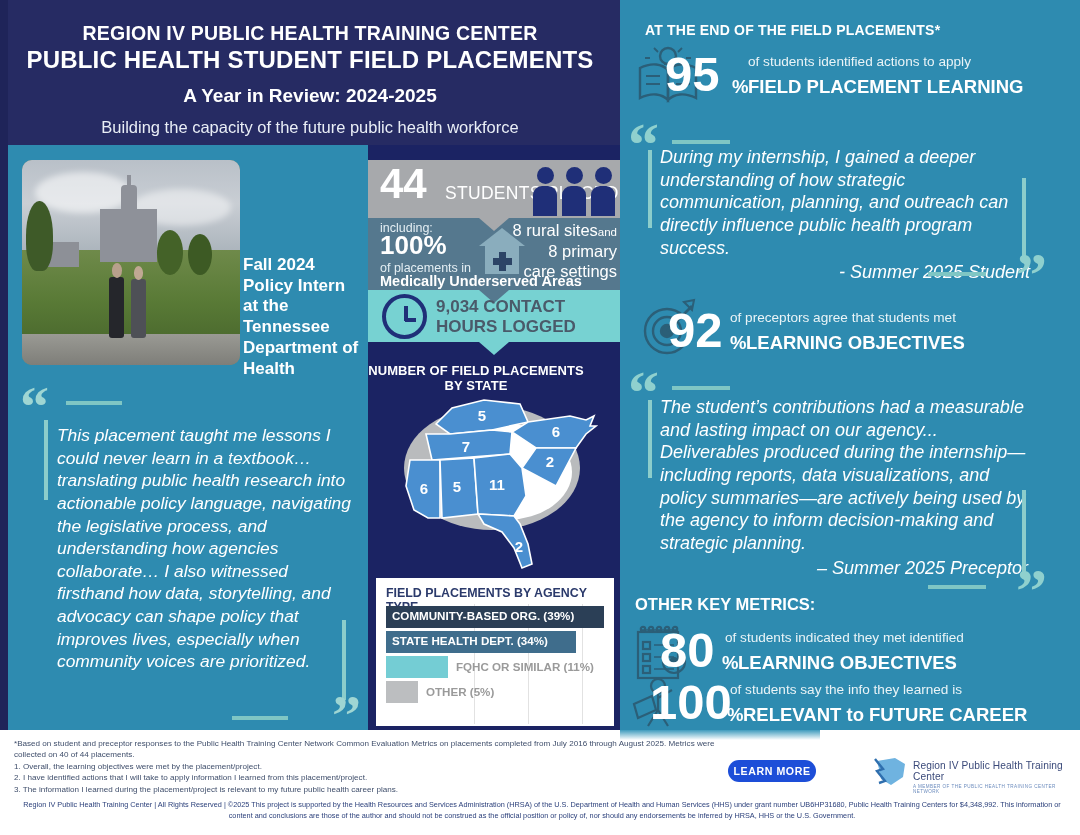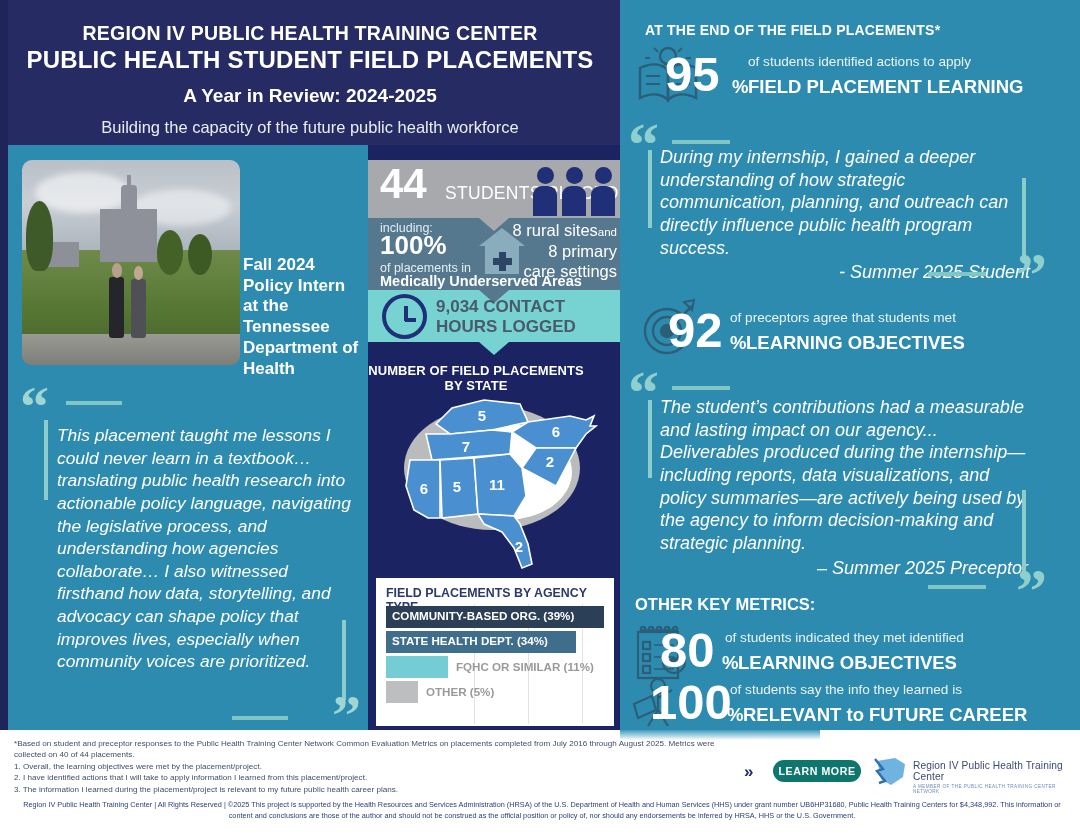--- a/index.html
+++ b/index.html
@@ -153,21 +153,21 @@
   .q-attr { display:block; text-align:right; margin-top:2px; }
 
   .okm { position:absolute; left:635px; top:595px; font-size:16.5px; font-weight:bold; color:#fff; }
 
   
   .fn { position:absolute; left:14px; top:738px; width:720px;
      font-size:8.1px; line-height:1.42; color:#3f4e6b; }
   .copy { position:absolute; left:18px; top:800px; width:1048px;
      font-size:7.3px; line-height:1.45; color:#2a3f7a; text-align:center; }
   .chev { position:absolute; left:744px; top:762px; color:#1b2a6b; font-size:17px; font-weight:bold; letter-spacing:-3px; }
-  .learn-btn { position:absolute; left:773px; top:760px; width:88px; height:22px; background:#0f766e;
+  .learn-btn { position:absolute; left:728px; top:760px; width:88px; height:22px; background:#1d4ed8;
      border-radius:11px; color:#fff; font-size:10.6px; font-weight:bold; letter-spacing:.6px;
      display:flex; align-items:center; justify-content:center; }
   .logo-mark { position:absolute; left:873px; top:755px; width:36px; height:32px; }
   .logo-txt { position:absolute; left:913px; top:760px; }
   .logo-txt .l1 { font-size:10.2px; color:#3b4a7a; letter-spacing:.1px; }
   .logo-txt .l2 { font-size:4.6px; color:#6b8bbd; letter-spacing:.45px; margin-top:1.5px; }
   .fade-top { position:absolute; left:620px; top:730px; width:200px; height:10px;
      background:linear-gradient(180deg,#3f9bbd,#ffffff); }
 </style>
 </head>

